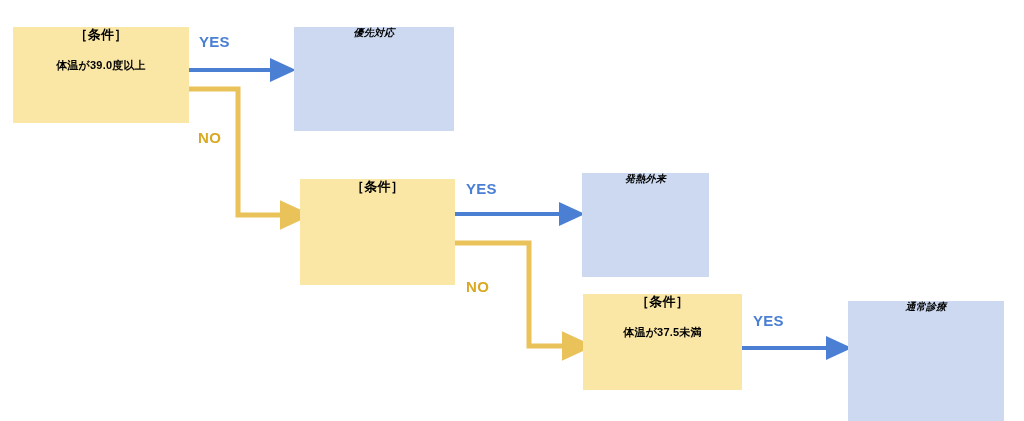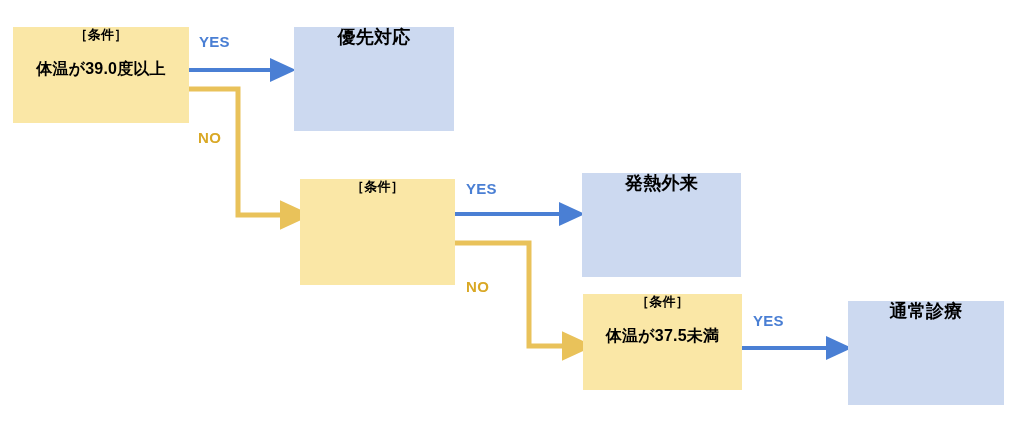--- a/index.html
+++ b/index.html
@@ -36,24 +36,25 @@
     font-weight: bold;
     color: #000000;
     letter-spacing: 0.2px;
     line-height: 1.2;
   }
   .node-line.l1 {
     font-size: 13px;
     margin-bottom: 16px;
   }
   .node-line.l2 {
-    font-size: 16px;
+    font-size: 11px;
   }
   .node-line.single {
-    font-size: 18px;
+    font-size: 10px;
+    font-style: italic;
   }
   .edge-label {
     position: absolute;
     font-size: 15px;
     font-weight: bold;
     letter-spacing: 0.3px;
     white-space: nowrap;
   }
   .edge-label.yes {
     color: #4a7fd4;
@@ -103,30 +104,30 @@
   </div>
 
   <div class="node terminal" style="left:294px; top:27px; width:160px; height:104px;">
     <div class="node-line single">優先対応</div>
   </div>
 
   <div class="node decision" style="left:300px; top:179px; width:155px; height:106px;">
     <div class="node-line l1">［条件］</div>
   </div>
 
-  <div class="node terminal" style="left:582px; top:173px; width:159px; height:104px;">
+  <div class="node terminal" style="left:582px; top:173px; width:127px; height:104px;">
     <div class="node-line single">発熱外来</div>
   </div>
 
   <div class="node decision" style="left:583px; top:294px; width:159px; height:96px;">
     <div class="node-line l1">［条件］</div>
     <div class="node-line l2">体温が37.5未満</div>
   </div>
 
-  <div class="node terminal" style="left:848px; top:301px; width:156px; height:104px;">
+  <div class="node terminal" style="left:848px; top:301px; width:156px; height:120px;">
     <div class="node-line single">通常診療</div>
   </div>
 
   <div class="edge-label yes" style="left:199px; top:33px;">YES</div>
 
   <div class="edge-label no" style="left:198px; top:101px;">NO</div>
 
   <div class="edge-label yes" style="left:466px; top:180px;">YES</div>
 
   <div class="edge-label no" style="left:466px; top:250px;">NO</div>

